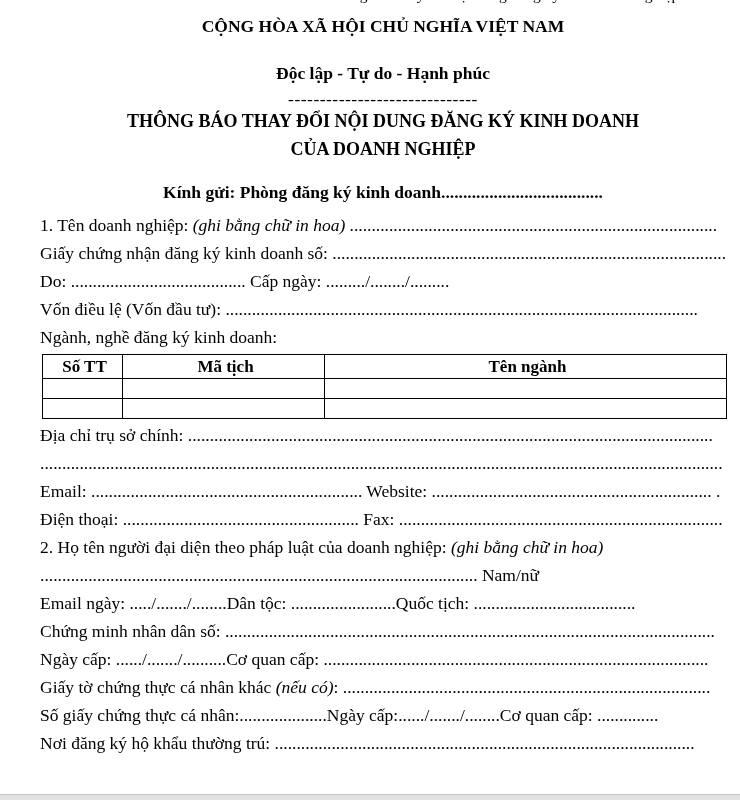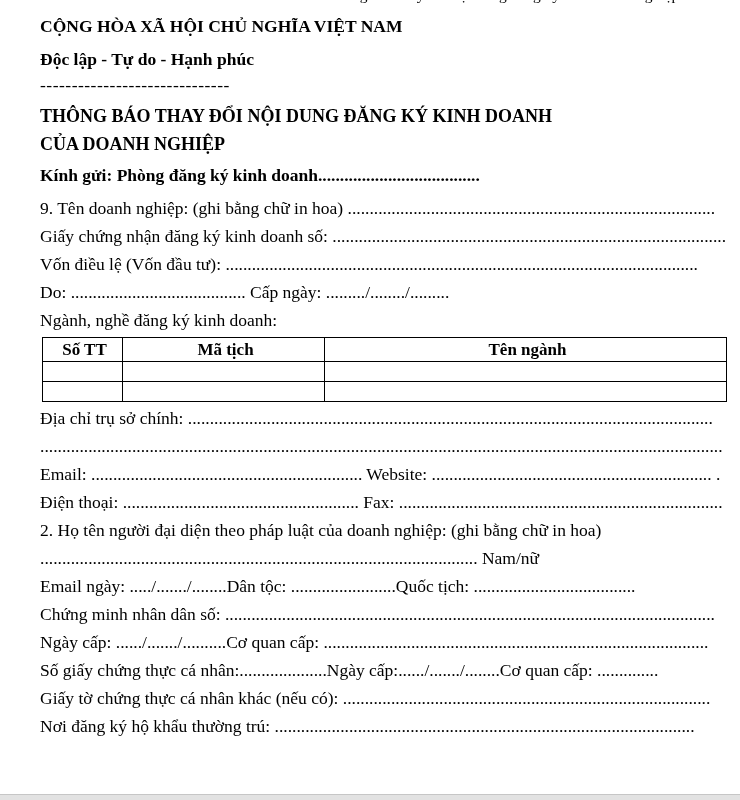--- a/index.html
+++ b/index.html
@@ -1,33 +1,33 @@
 <!DOCTYPE html>
 <html><head>
 <meta charset="utf-8">
 <style>
   html,body{margin:0;padding:0;}
   body{
     width:740px;height:800px;overflow:hidden;background:#ffffff;color:#000;
     font-family:"Liberation Serif","DejaVu Serif",serif;font-size:17.5px;
   }
   .page{position:relative;width:740px;height:800px;box-sizing:border-box;padding:0 14px 0 40px;}
-  .center{text-align:left;}
+  .center{text-align:center;}
   .bold{font-weight:bold;}
-  .i{}
+  .i{font-style:italic;}
   
   .top-clip{position:relative;height:9px;overflow:hidden;margin:0 -14px 0 -40px;}
   .top-clip-text{position:absolute;top:-14px;left:300px;font-size:15.5px;white-space:nowrap;}
   .nh1{font-size:17.5px;margin-top:6px;line-height:23px;}
-  .nh2{font-size:17.5px;margin-top:10px;line-height:23px;}
+  .nh2{font-size:17.5px;margin-top:24px;line-height:23px;}
   .sep{margin-top:5px;line-height:19px;letter-spacing:0.5px;}
-  .title1{font-size:18px;margin-top:9px;line-height:24px;}
+  .title1{font-size:18px;line-height:24px;}
   .title2{font-size:18px;margin-top:4px;line-height:24px;}
   .subtitle{font-size:17.5px;margin-top:7px;line-height:23px;}
-  .recipient{font-size:17.5px;margin-top:7px;line-height:25px;}
+  .recipient{font-size:17.5px;margin-top:19px;line-height:25px;}
   .body-lines{font-size:17.5px;}
   .body-lines.first{margin-top:6px;}
   .fline{line-height:28px;white-space:nowrap;overflow:hidden;}
   table.industry{border-collapse:collapse;width:684px;margin:3px 0 2px 2px;font-size:17px;table-layout:fixed;}
   table.industry th,table.industry td{border:1px solid #000;padding:0 4px;box-sizing:border-box;}
   table.industry th{font-weight:bold;text-align:center;height:24px;padding-left:8px;}
   table.industry td{height:20px;}
   col.c0{width:80px;} col.c1{width:202px;} col.c2{width:402px;}
   .bottom-strip{position:absolute;left:0;bottom:0;width:740px;height:5px;background:#e2e2e2;border-top:1px solid #c6c6c6;}
 </style>
@@ -42,24 +42,24 @@
 
   <div class="center bold nh1">CỘNG HÒA XÃ HỘI CHỦ NGHĨA VIỆT NAM</div>
   <div class="center bold nh2">Độc lập - Tự do - Hạnh phúc</div>
   <div class="center sep">------------------------------</div>
 
   <div class="center bold title1">THÔNG BÁO THAY ĐỔI NỘI DUNG ĐĂNG KÝ KINH DOANH</div>
   <div class="center bold title2">CỦA DOANH NGHIỆP</div>
   <div class="center bold recipient">Kính gửi: Phòng đăng ký kinh doanh.....................................</div>
 
   <div class="body-lines first">
-      <div class="fline"><span>9. Tên doanh nghiệp: </span><span class="i">(ghi bằng chữ in hoa) </span><span>....................................................................................</span></div>
+      <div class="fline"><span>1. Tên doanh nghiệp: </span><span class="i">(ghi bằng chữ in hoa) </span><span>....................................................................................</span></div>
       <div class="fline"><span>Giấy chứng nhận đăng ký kinh doanh số: </span><span>............................................................................................</span></div>
+      <div class="fline"><span>Do: </span><span>........................................</span><span> Cấp ngày: </span><span>........./......../.........</span></div>
       <div class="fline"><span>Vốn điều lệ (Vốn đầu tư):  </span><span>............................................................................................................</span></div>
-      <div class="fline"><span>Do: </span><span>........................................</span><span> Cấp ngày: </span><span>........./......../.........</span></div>
       <div class="fline"><span>Ngành, nghề đăng ký kinh doanh:</span></div>
     </div>
 
   <table class="industry">
       <colgroup>
         <col class="c0">
         <col class="c1">
         <col class="c2">
       </colgroup>
       <thead>
@@ -86,19 +86,19 @@
   <div class="body-lines">
       <div class="fline"><span>Địa chỉ trụ sở chính:  </span><span>........................................................................................................................</span></div>
       <div class="fline"><span>............................................................................................................................................................</span></div>
       <div class="fline"><span>Email: </span><span>..............................................................</span><span> Website: </span><span>................................................................</span><span> .</span></div>
       <div class="fline"><span>Điện thoại: </span><span>......................................................</span><span> Fax: </span><span>..........................................................................</span></div>
       <div class="fline"><span>2. Họ tên người đại diện theo pháp luật của doanh nghiệp: </span><span class="i">(ghi bằng chữ in hoa)</span></div>
       <div class="fline"><span>....................................................................................................</span><span> Nam/nữ</span></div>
       <div class="fline"><span>Email ngày: </span><span>...../......./........</span><span>Dân tộc: </span><span>........................</span><span>Quốc tịch: </span><span>.....................................</span></div>
       <div class="fline"><span>Chứng minh nhân dân số: </span><span>................................................................................................................</span></div>
       <div class="fline"><span>Ngày cấp: </span><span>....../......./..........</span><span>Cơ quan cấp: </span><span>........................................................................................</span></div>
+      <div class="fline"><span>Giấy tờ chứng thực cá nhân khác </span><span class="i">(nếu có)</span><span>: </span><span>....................................................................................</span></div>
       <div class="fline"><span>Số giấy chứng thực cá nhân:</span><span>....................</span><span>Ngày cấp:</span><span>....../......./........</span><span>Cơ quan cấp: </span><span>..............</span></div>
-      <div class="fline"><span>Giấy tờ chứng thực cá nhân khác </span><span class="i">(nếu có)</span><span>: </span><span>....................................................................................</span></div>
       <div class="fline"><span>Nơi đăng ký hộ khẩu thường trú:  </span><span>................................................................................................</span></div>
     </div>
 
   <div class="bottom-strip"></div>
 </div>
 
 </body></html>

